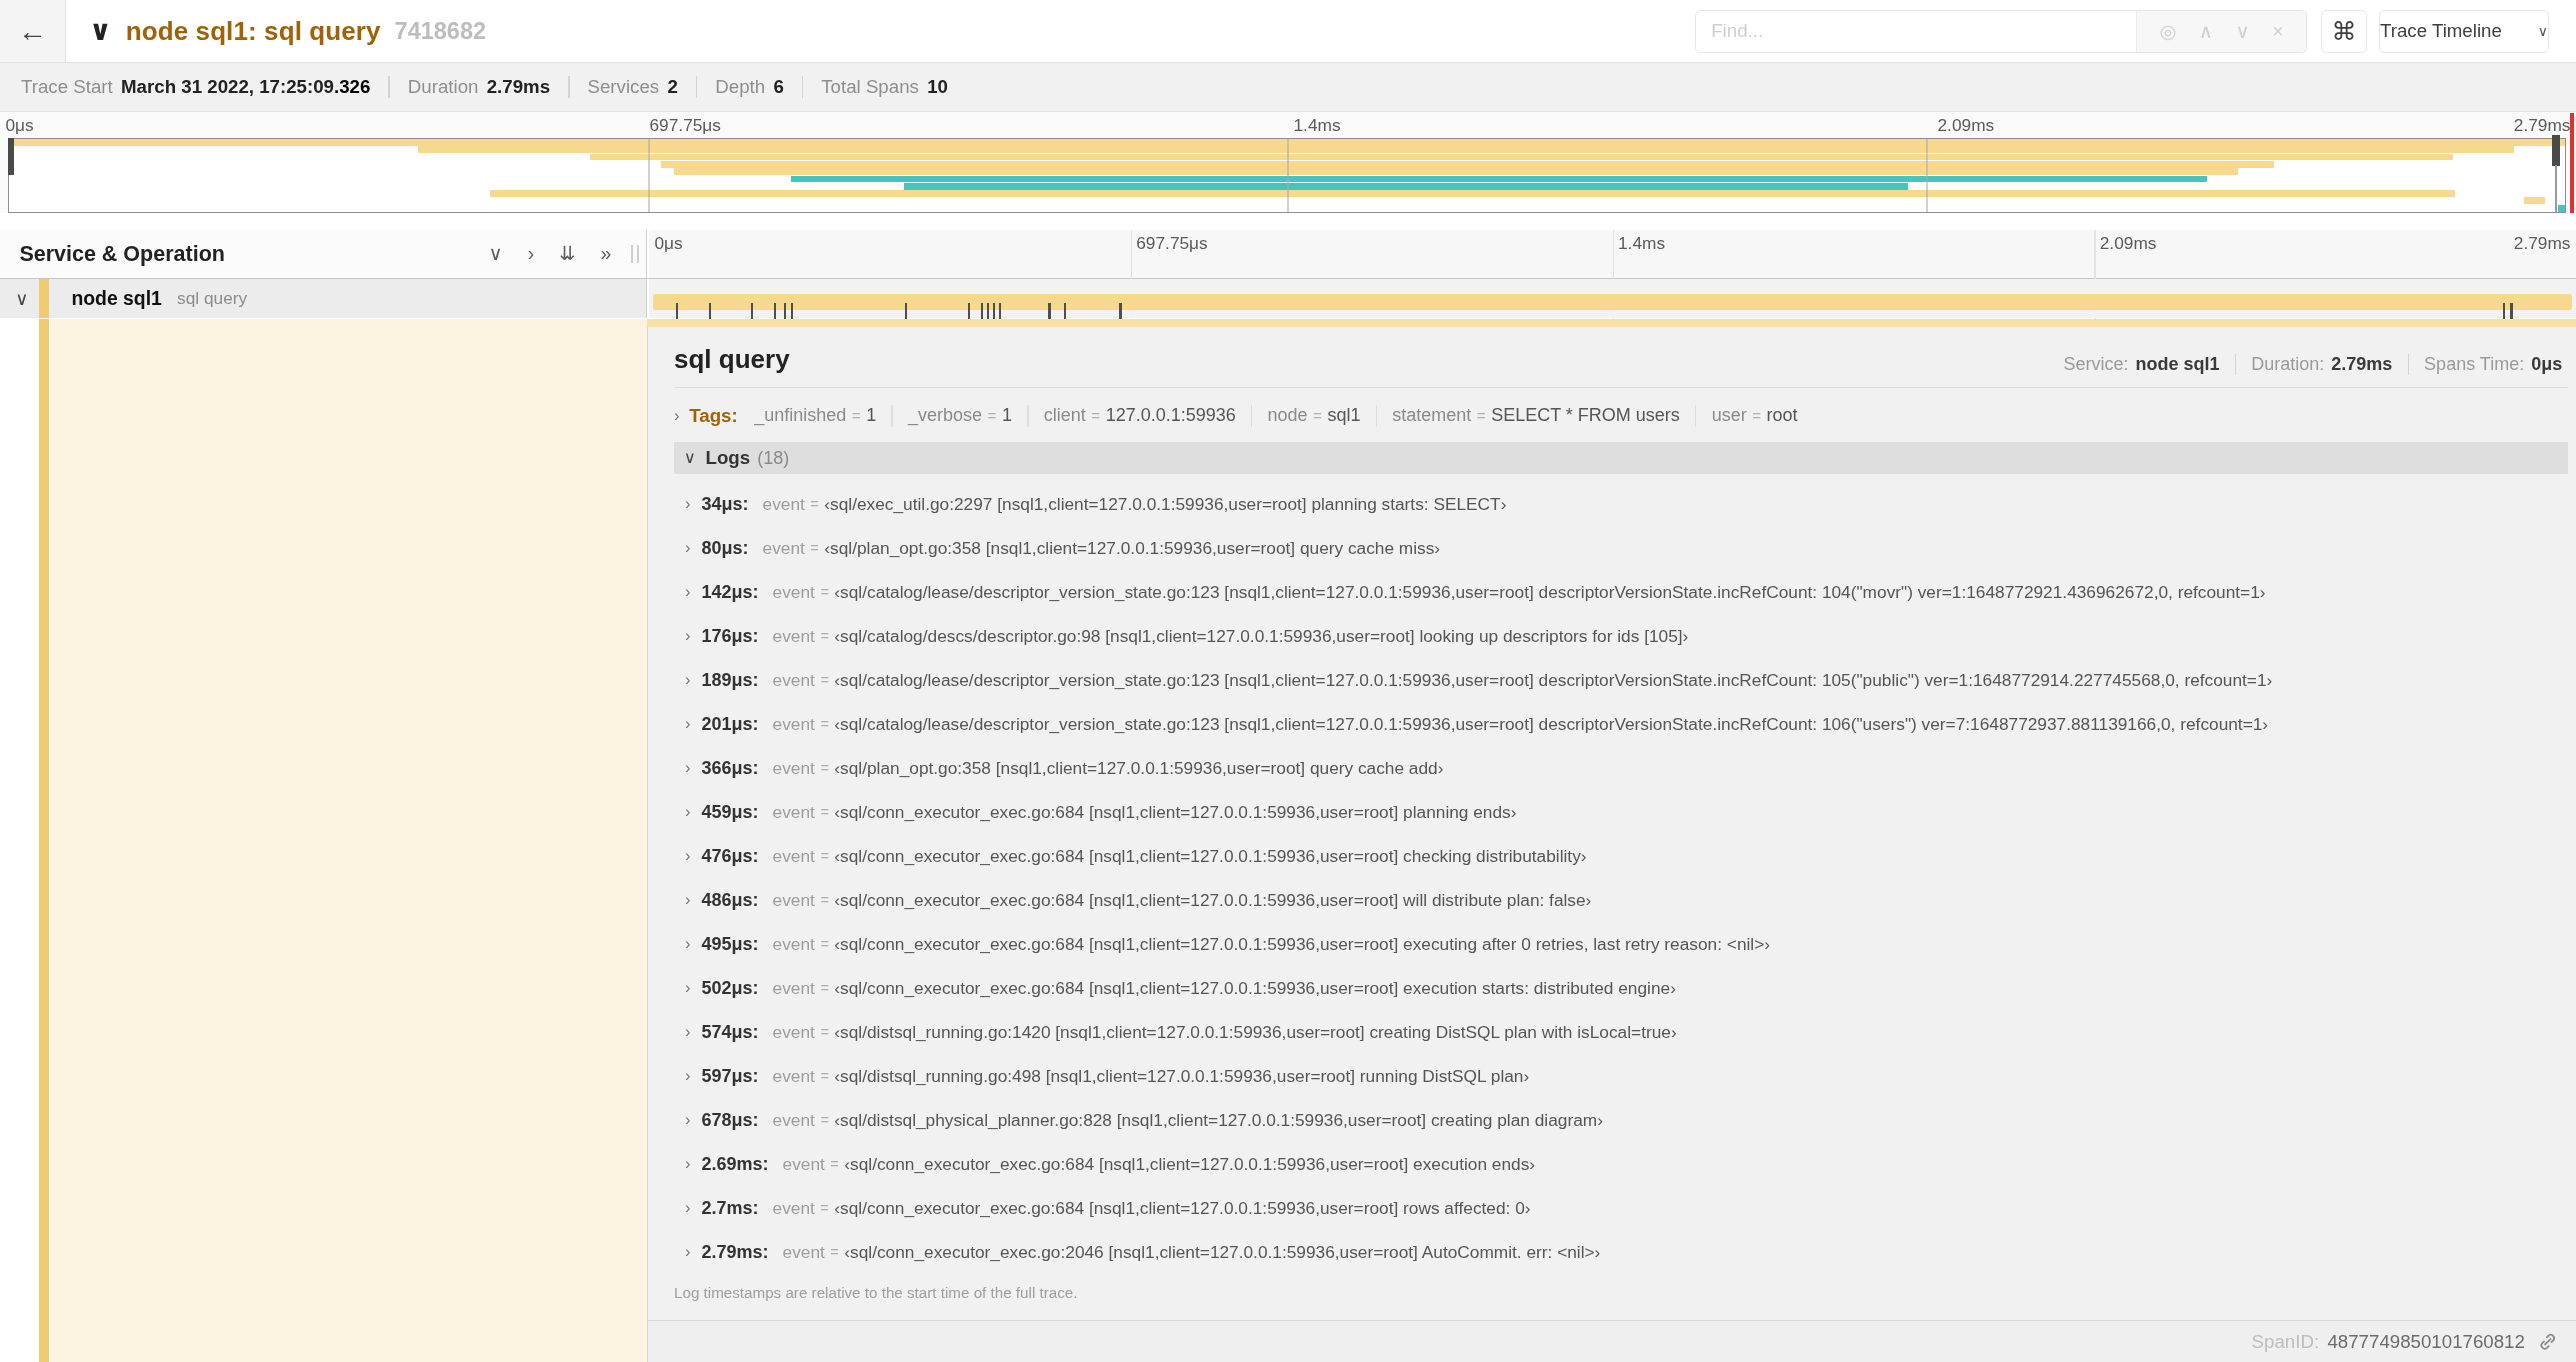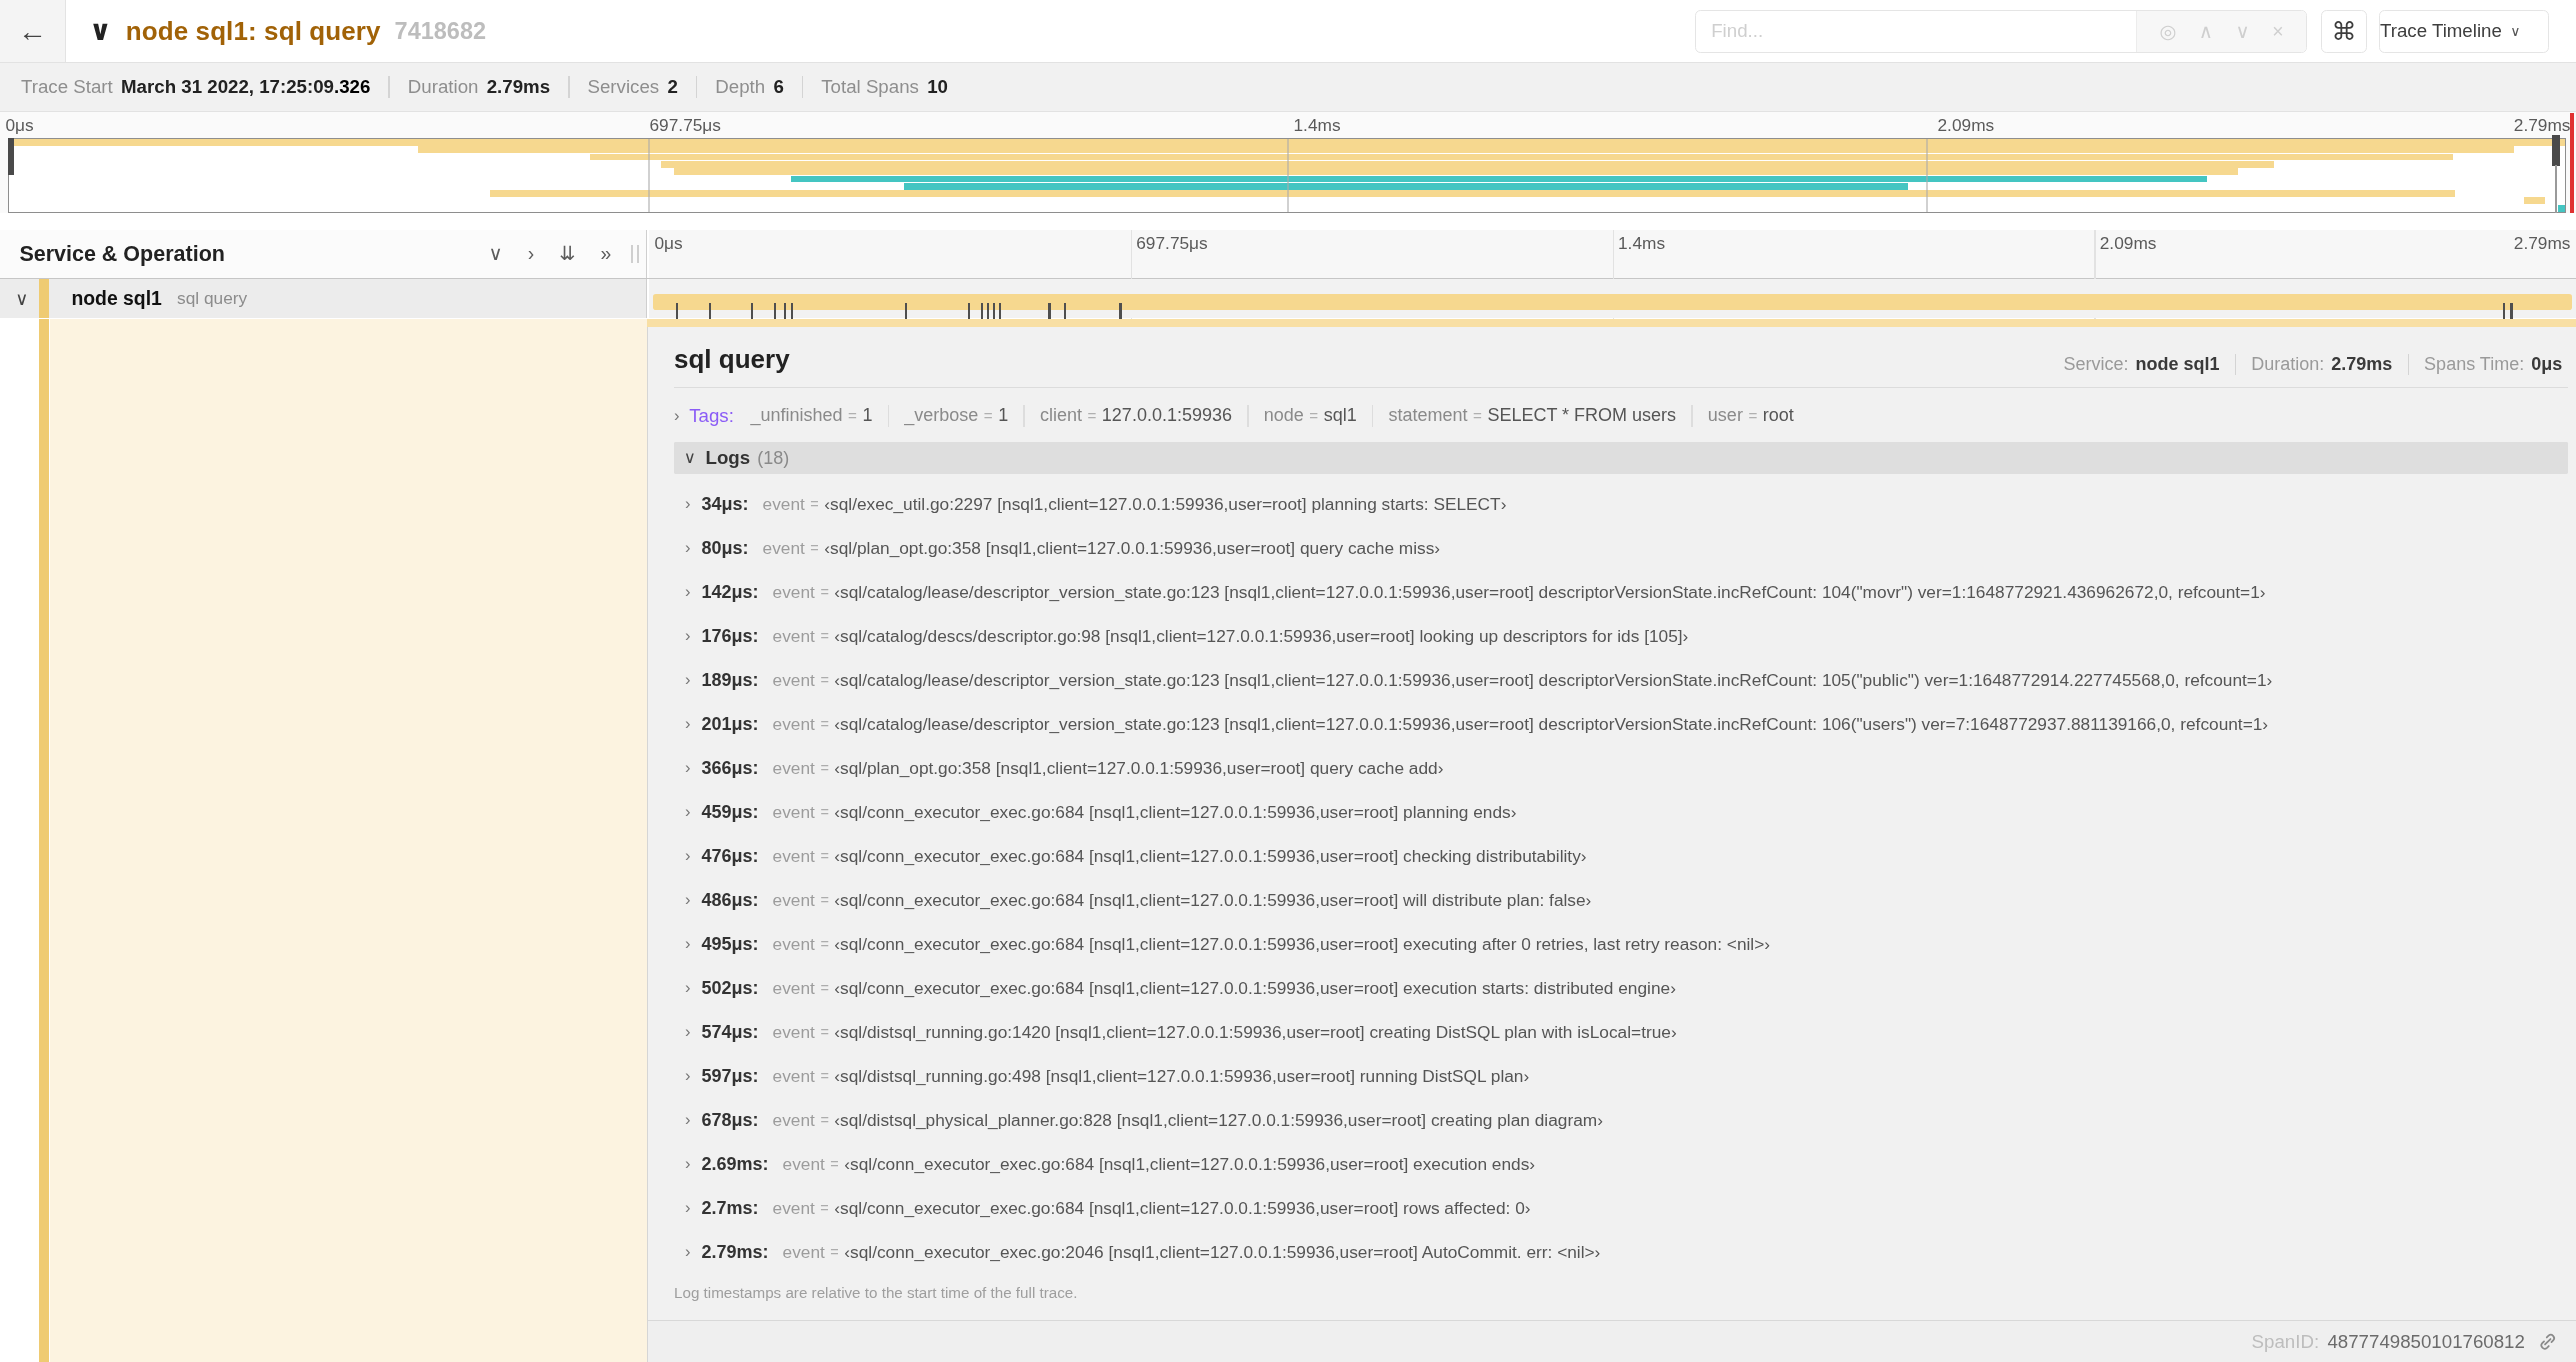--- a/index.html
+++ b/index.html
@@ -22,21 +22,21 @@
               background:#fff; display:flex; overflow:hidden; }
   .find-box input { flex:1; border:none; outline:none; font-size:18.7px; padding:0 15.2px; color:#be185d; background:transparent;
                     font-family:inherit; }
   .find-box input::placeholder { color:#CFCFCF; }
   .find-tools { width:170px; background:#F7F7F7; border-left:1.4px solid #ECECEC; display:flex; align-items:center;
                 justify-content:space-evenly; color:#CFCFCF; font-size:19.4px; }
   .find-tools span { cursor:pointer; }
   .cmd-btn { left:2321px; top:9.7px; width:46px; height:43px; border:1.4px solid #E5E5E5; border-radius:5.5px; background:#fff;
              display:flex; align-items:center; justify-content:center; font-size:25px; color:#3E3E3E; cursor:pointer; }
   .view-btn { left:2379px; top:9.7px; width:170px; height:43px; border:1.4px solid #E5E5E5; border-radius:5.5px; background:#fff;
-              display:flex; align-items:center; justify-content:flex-start; gap:8.3px; font-size:18.7px; color:#3E3E3E; cursor:pointer; }
+              display:flex; align-items:center; justify-content:space-between; gap:8.3px; font-size:18.7px; color:#3E3E3E; cursor:pointer; }
   .view-btn .caret { font-size:14px; color:#555; }
 
   
   .summary-bar { left:0; top:62px; width:2576px; height:50px; background:#F1F1F1; border-top:1.4px solid #E2E2E2;
                  border-bottom:1.4px solid #E2E2E2; display:flex; align-items:center; padding-left:21px; font-size:18.7px; }
   .summary-bar .lbl { color:#8E8E8E; margin-right:8.3px; }
   .summary-bar .val { color:#222; font-weight:bold; }
   .summary-bar .muted { color:#000000; font-weight:bold; }
   .summary-sep { width:1.4px; height:22px; background:#D4D4D4; margin:0 18px; }
 
@@ -88,21 +88,21 @@
                   padding:0 8.3px 0 26px; }
   .detail-head { display:flex; align-items:flex-end; justify-content:space-between; margin-top:16.6px; }
   .detail-title { font-size:26px; font-weight:bold; color:#222; }
   .detail-meta { font-size:18px; color:#9A9A9A; display:flex; align-items:center; margin-right:5.5px; }
   .detail-meta b { color:#3A3A3A; margin-left:7px; }
   .meta-sep { width:1.4px; height:21px; background:#D4D4D4; margin:0 15.2px; }
   .detail-divider { height:1.4px; background:#DCDCDC; margin-top:12.5px; }
 
   .tags-row { display:flex; align-items:center; margin-top:11px; height:33px; }
   .chev { color:#777; font-size:16.6px; }
-  .tags-label { font-size:18.7px; font-weight:normal; color:#8b5cf6; margin-left:9.7px; }
+  .tags-label { font-size:18.7px; font-weight:bold; color:#a16207; margin-left:9.7px; }
   .tag-item { display:flex; align-items:center; font-size:18px; white-space:nowrap; }
   .tag-key { color:#8A8A8A; }
   .tag-eq { color:#B0B0B0; font-size:15.2px; margin:0 5.5px; }
   .tag-val { color:#555; }
   .tag-sep { width:1.4px; height:22px; background:#DDD; margin:0 15.2px; }
 
   .logs-band { display:flex; align-items:center; margin-top:9.7px; height:32px; background:#DEDEDE; border-radius:1.4px;
                padding-left:9.7px; cursor:pointer; }
   .logs-label { font-size:18.7px; font-weight:bold; color:#333; margin-left:9.7px; }
   .logs-count { font-size:18px; color:#8A8A8A; margin-left:7px; }

